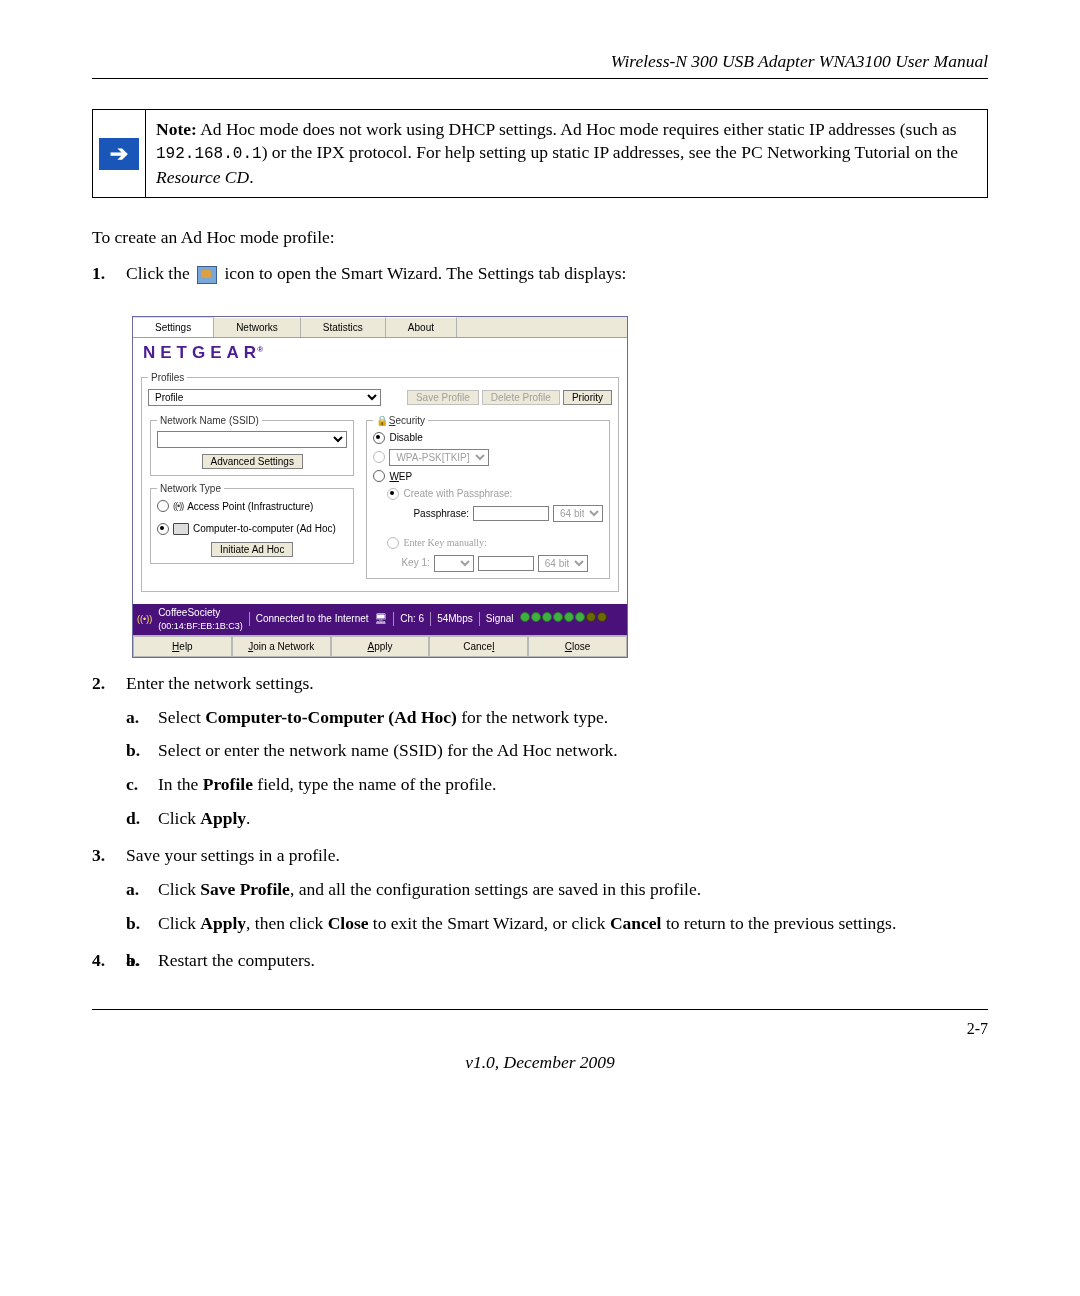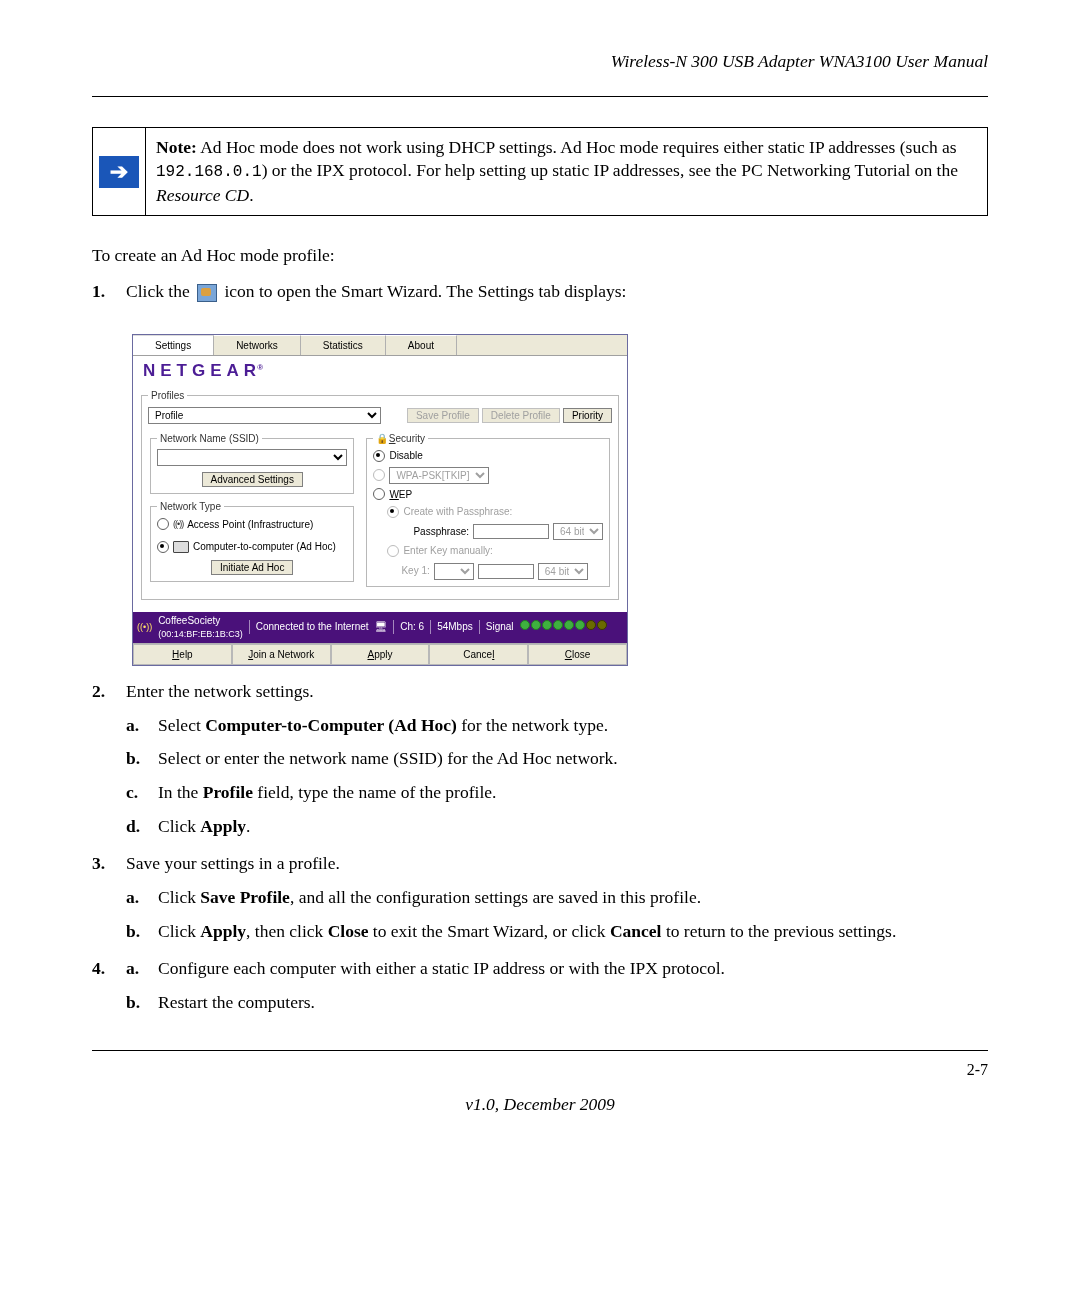--- a/index.html
+++ b/index.html
@@ -9,21 +9,21 @@
     margin: 0;
     padding: 50px 92px 40px 92px;
     background: #fff;
     width: 1080px;
     box-sizing: border-box;
     line-height: 1.35;
   }
   .header-title {
     font-style: italic;
     text-align: right;
-    margin-bottom: 22px;
+    margin-bottom: 4px;
   }
   .hr {
     border: none;
     border-top: 1.3px solid #000;
     margin: 0 0 30px 0;
   }
   .note-box {
     border: 1px solid #000;
     display: flex;
     align-items: stretch;
@@ -359,21 +359,21 @@
                     <div class="dim-text" style="padding-left:14px;">
                       <span class="radio sel dimr">
                           <span class="dot"></span>
                           <span>Create with Passphrase:</span>
                         </span>
                       <div class="row" style="margin:2px 0 0 26px; gap:4px;">
                         <span style="color:#000;">Passphrase:</span>
                         <input class="inp dim-text" style="width: 70px;">
                         <select class="sel dim-text" style="width:50px"><option>64 bits</option></select>
                       </div>
-                      <span class="radio dimr" style="margin-top:4px; display:inline-flex;">
+                      <span class="radio dimr" style="margin-top:14px; display:inline-flex;font-family:Liberation Serif, serif;">
                           <span class="dot"></span>
                           <span>Enter Key manually:</span>
                         </span>
                       <div class="row" style="margin:2px 0 0 14px; gap:4px;">
                         <span>Key 1:</span>
                         <select class="sel dim-text" style="width:40px"><option></option></select>
                         <input class="inp dim-text" style="width: 50px;">
                         <select class="sel dim-text" style="width:50px"><option>64 bits</option></select>
                       </div>
                     </div>
@@ -429,21 +429,21 @@
     <span>Save your settings in a profile.</span>
     <ol class="sub-steps">
       <li><span class="num">a.</span><span>Click </span><b>Save Profile</b><span>, and all the configuration settings are saved in this profile.</span></li>
       <li><span class="num">b.</span><span>Click </span><b>Apply</b><span>, then click </span><b>Close</b><span> to exit the Smart Wizard, or click </span><b>Cancel</b><span> to return to the previous settings.</span></li>
     </ol>
   </li>
 
   <li>
     <span class="num">4.</span>
     <ol class="sub-steps">
-      <li><span class="num">a.</span><span>Configure each computer with either a static IP address or with the IPX protocol.</span></li>
+      <li><span class="num">a.</span></li>
       <li><span class="num">b.</span><span>Restart the computers.</span></li>
     </ol>
   </li>
 </ol>
 
 <hr class="footer-hr">
 <div class="footer">
   <span></span>
   <span class="page-no">2-7</span>
 </div>

